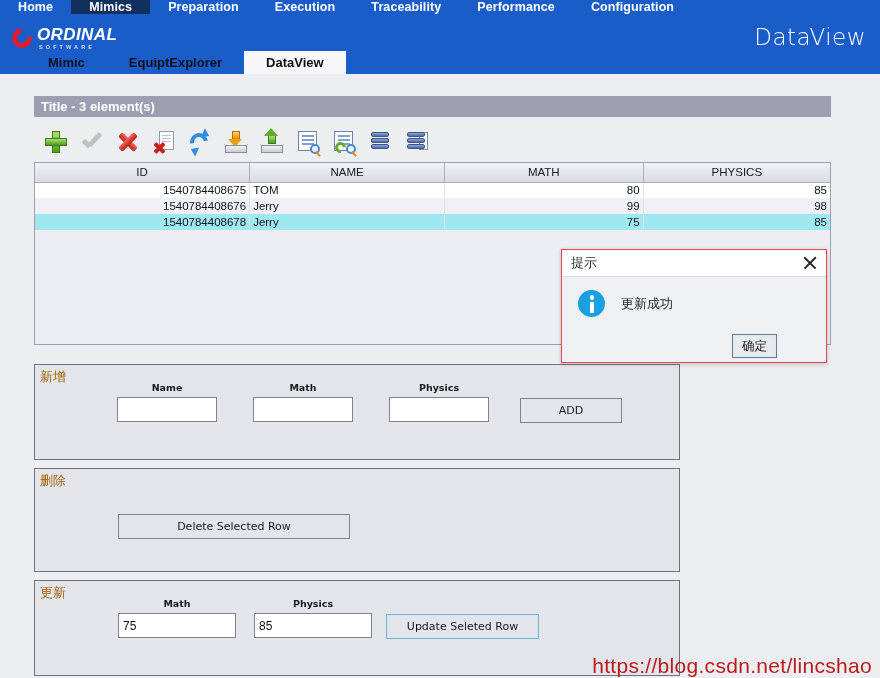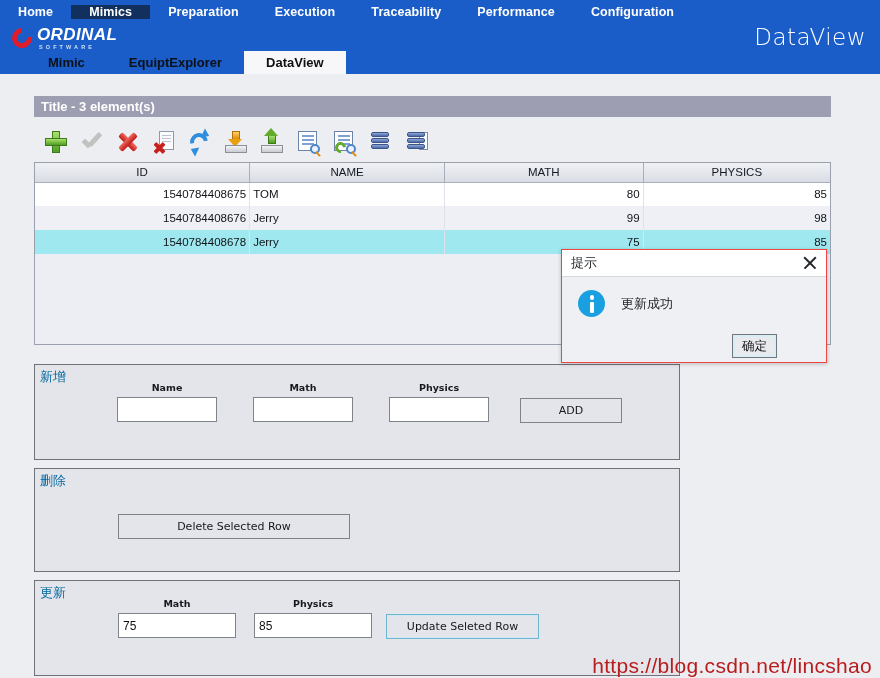--- a/index.html
+++ b/index.html
@@ -12,21 +12,21 @@
   }
   #app { position: relative; width: 880px; height: 678px; background:#fff; }
 
   
   .banner {
     position: absolute; left:0; top:0; width:880px; height:74px;
     background: #1a5dc8;
   }
   .nav-row {
     position: absolute; left:0; top:0; width:880px; height:23px;
-    display: flex; align-items: center;
+    display: flex; align-items: flex-start;
   }
   .nav-item {
     padding: 0 18px;
     display:flex; align-items:center; justify-content:center;
     color:#ffffff; font-size:12.5px; font-weight:bold;
     white-space: nowrap; cursor: pointer;
     letter-spacing: 0.1px;
   }
   .nav-item.active { background: #12305e; }
 
@@ -215,39 +215,39 @@
   table.grid th {
     height:19px;
     background: linear-gradient(#f0f1f5,#d9dce4);
     border-right:1px solid #a9aebb;
     border-bottom:1px solid #a9aebb;
     font-size:11.5px; font-weight:normal; color:#14181f;
     text-align:center;
   }
   table.grid th:last-child { border-right:none; }
   table.grid td {
-    height:24px; font-size:11.5px; color:#101318; padding:0 3px;
+    height:16px; font-size:11.5px; color:#101318; padding:0 3px;
     border-right:1px solid #dfe2ea;
     white-space:nowrap; overflow:hidden;
   }
   table.grid td:last-child { border-right:none; }
   td.num { text-align:right; }
   td.txt { text-align:left; }
   tr.r0 { background:#ffffff; }
   tr.r1 { background:#eef0f6; }
   tr.sel { background:#9fe8ef; }
 
   
   .fpanel {
     position:absolute; left:34px; width:646px;
     background:#e4e5ea; border:1px solid #6f7278;
   }
   .fpanel .cap {
     position:absolute; left:5px; top:3px;
-    font-size:13px; color:#0369a1;
+    font-size:13px; color:#a16207;
     font-family:Liberation Mono, monospace;
   }
   .field { position:absolute; }
   .field .lbl {
     font-size:9.5px; font-weight:bold; color:#16191e;
     text-align:center; width:100%; margin-bottom:4px;
     font-family:"DejaVu Sans", sans-serif;
   }
   .field input {
     width:100%; height:25px; background:#ffffff;

